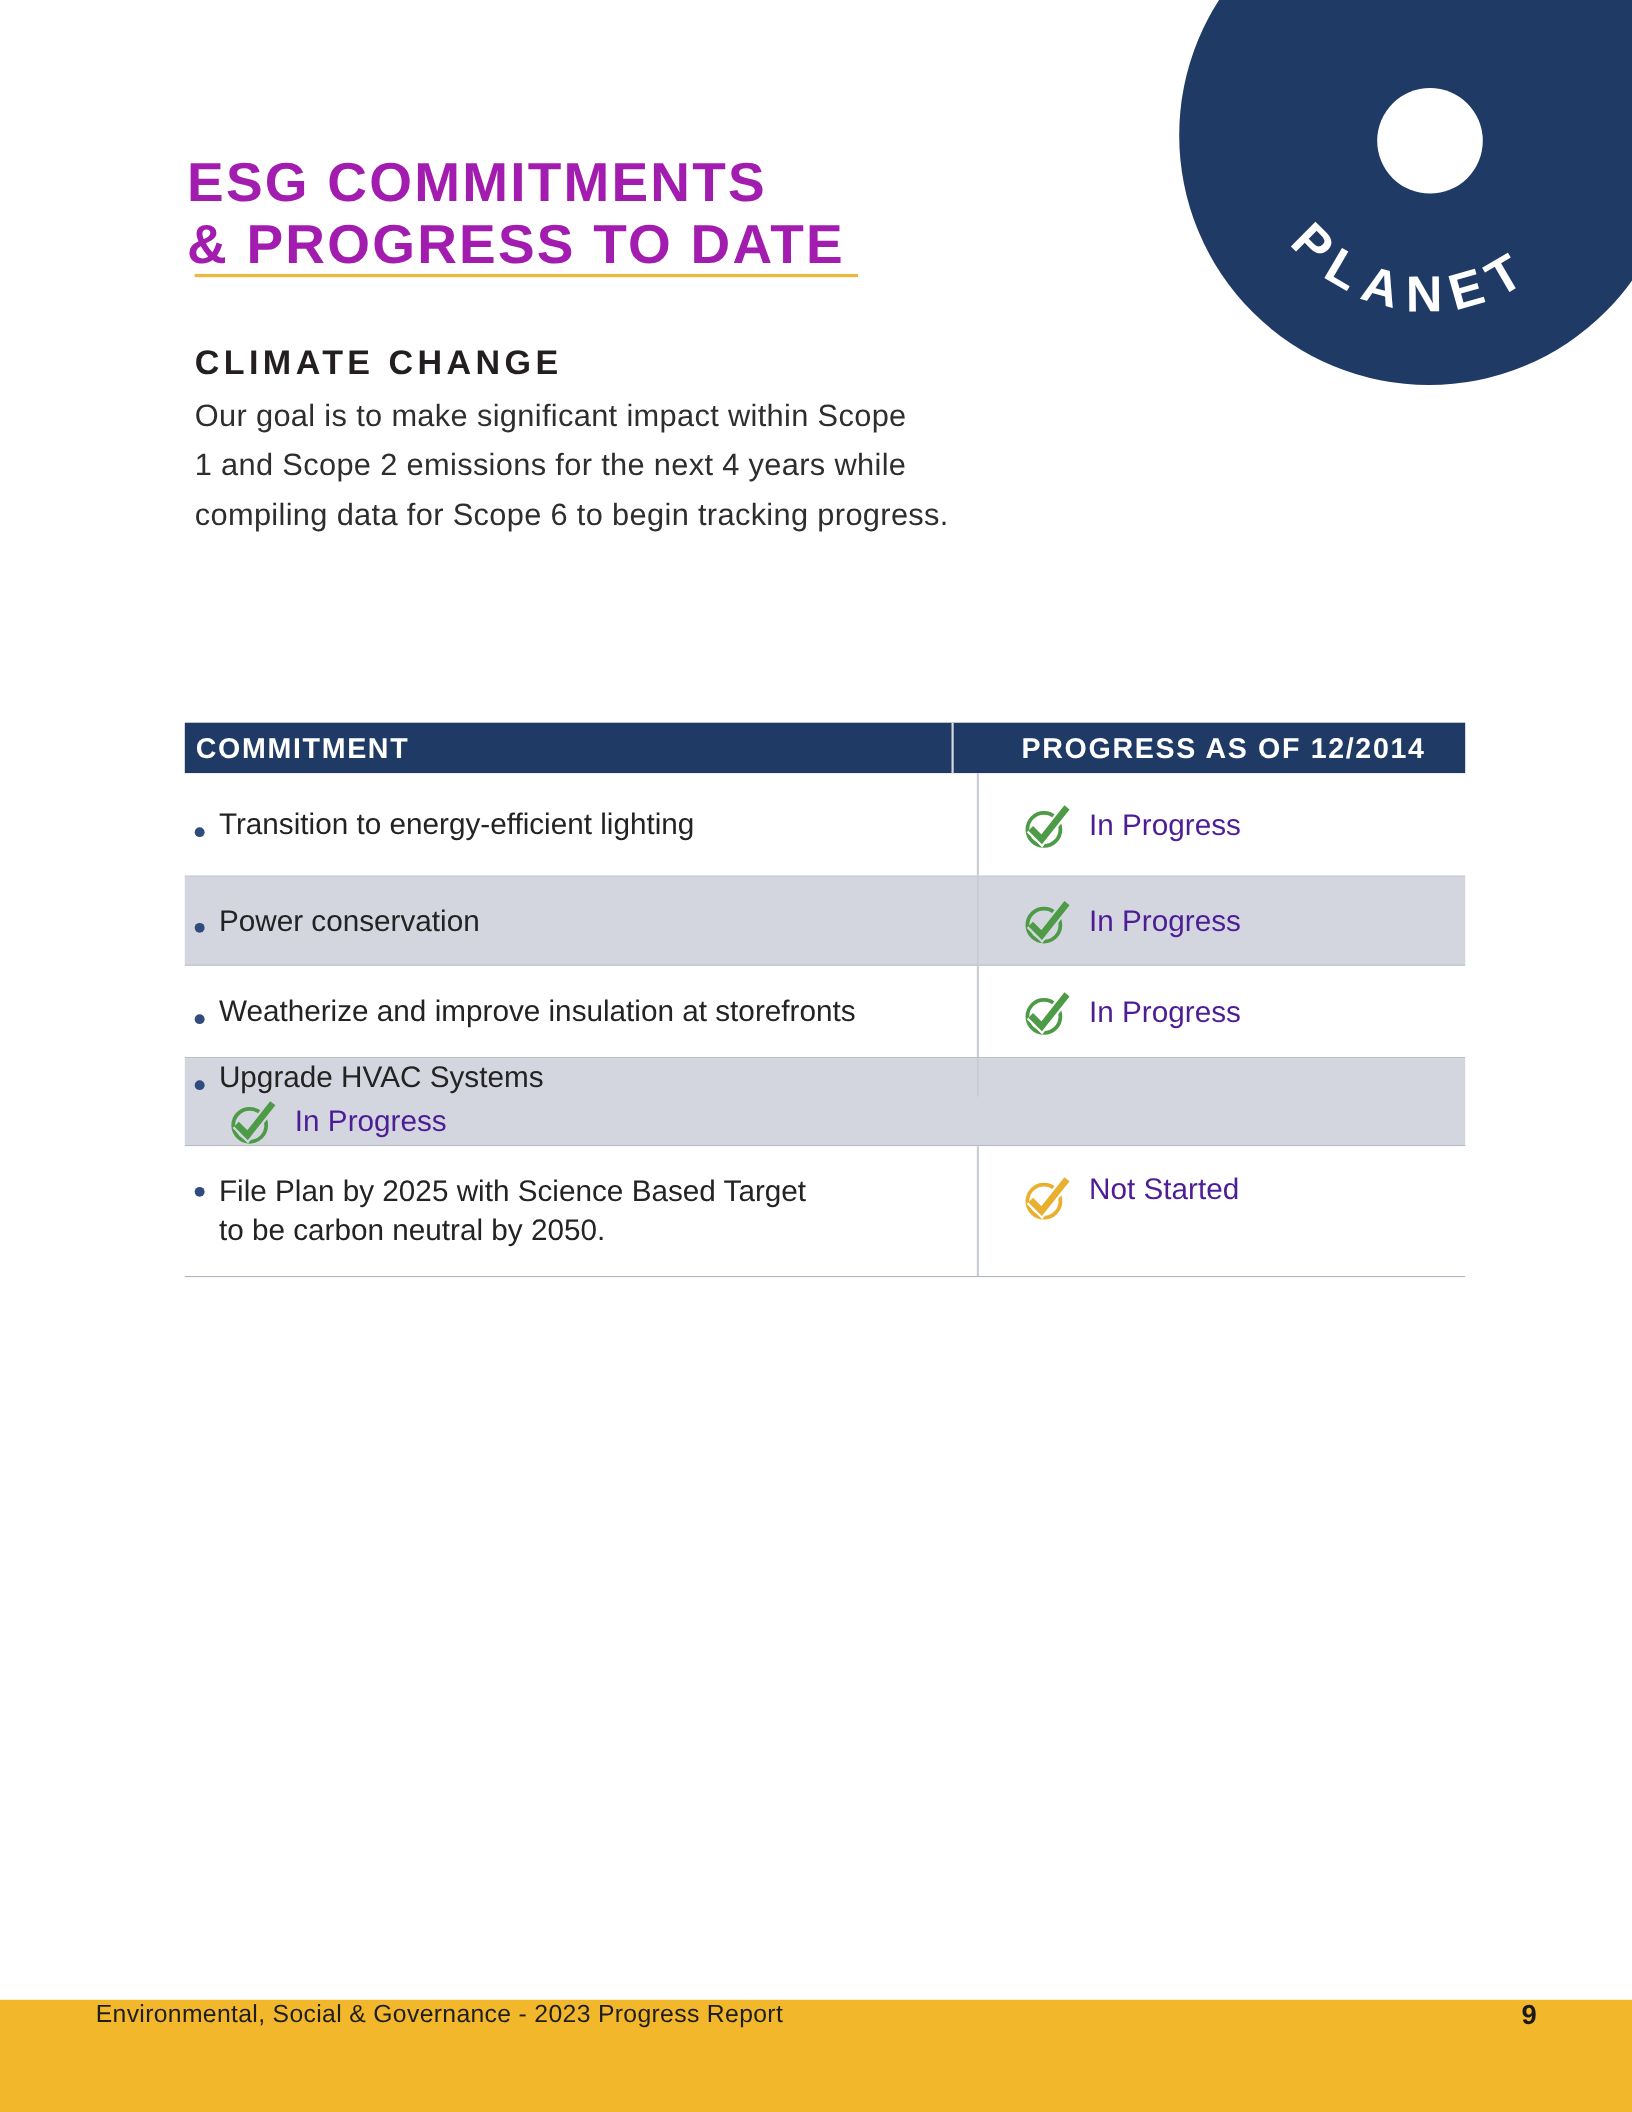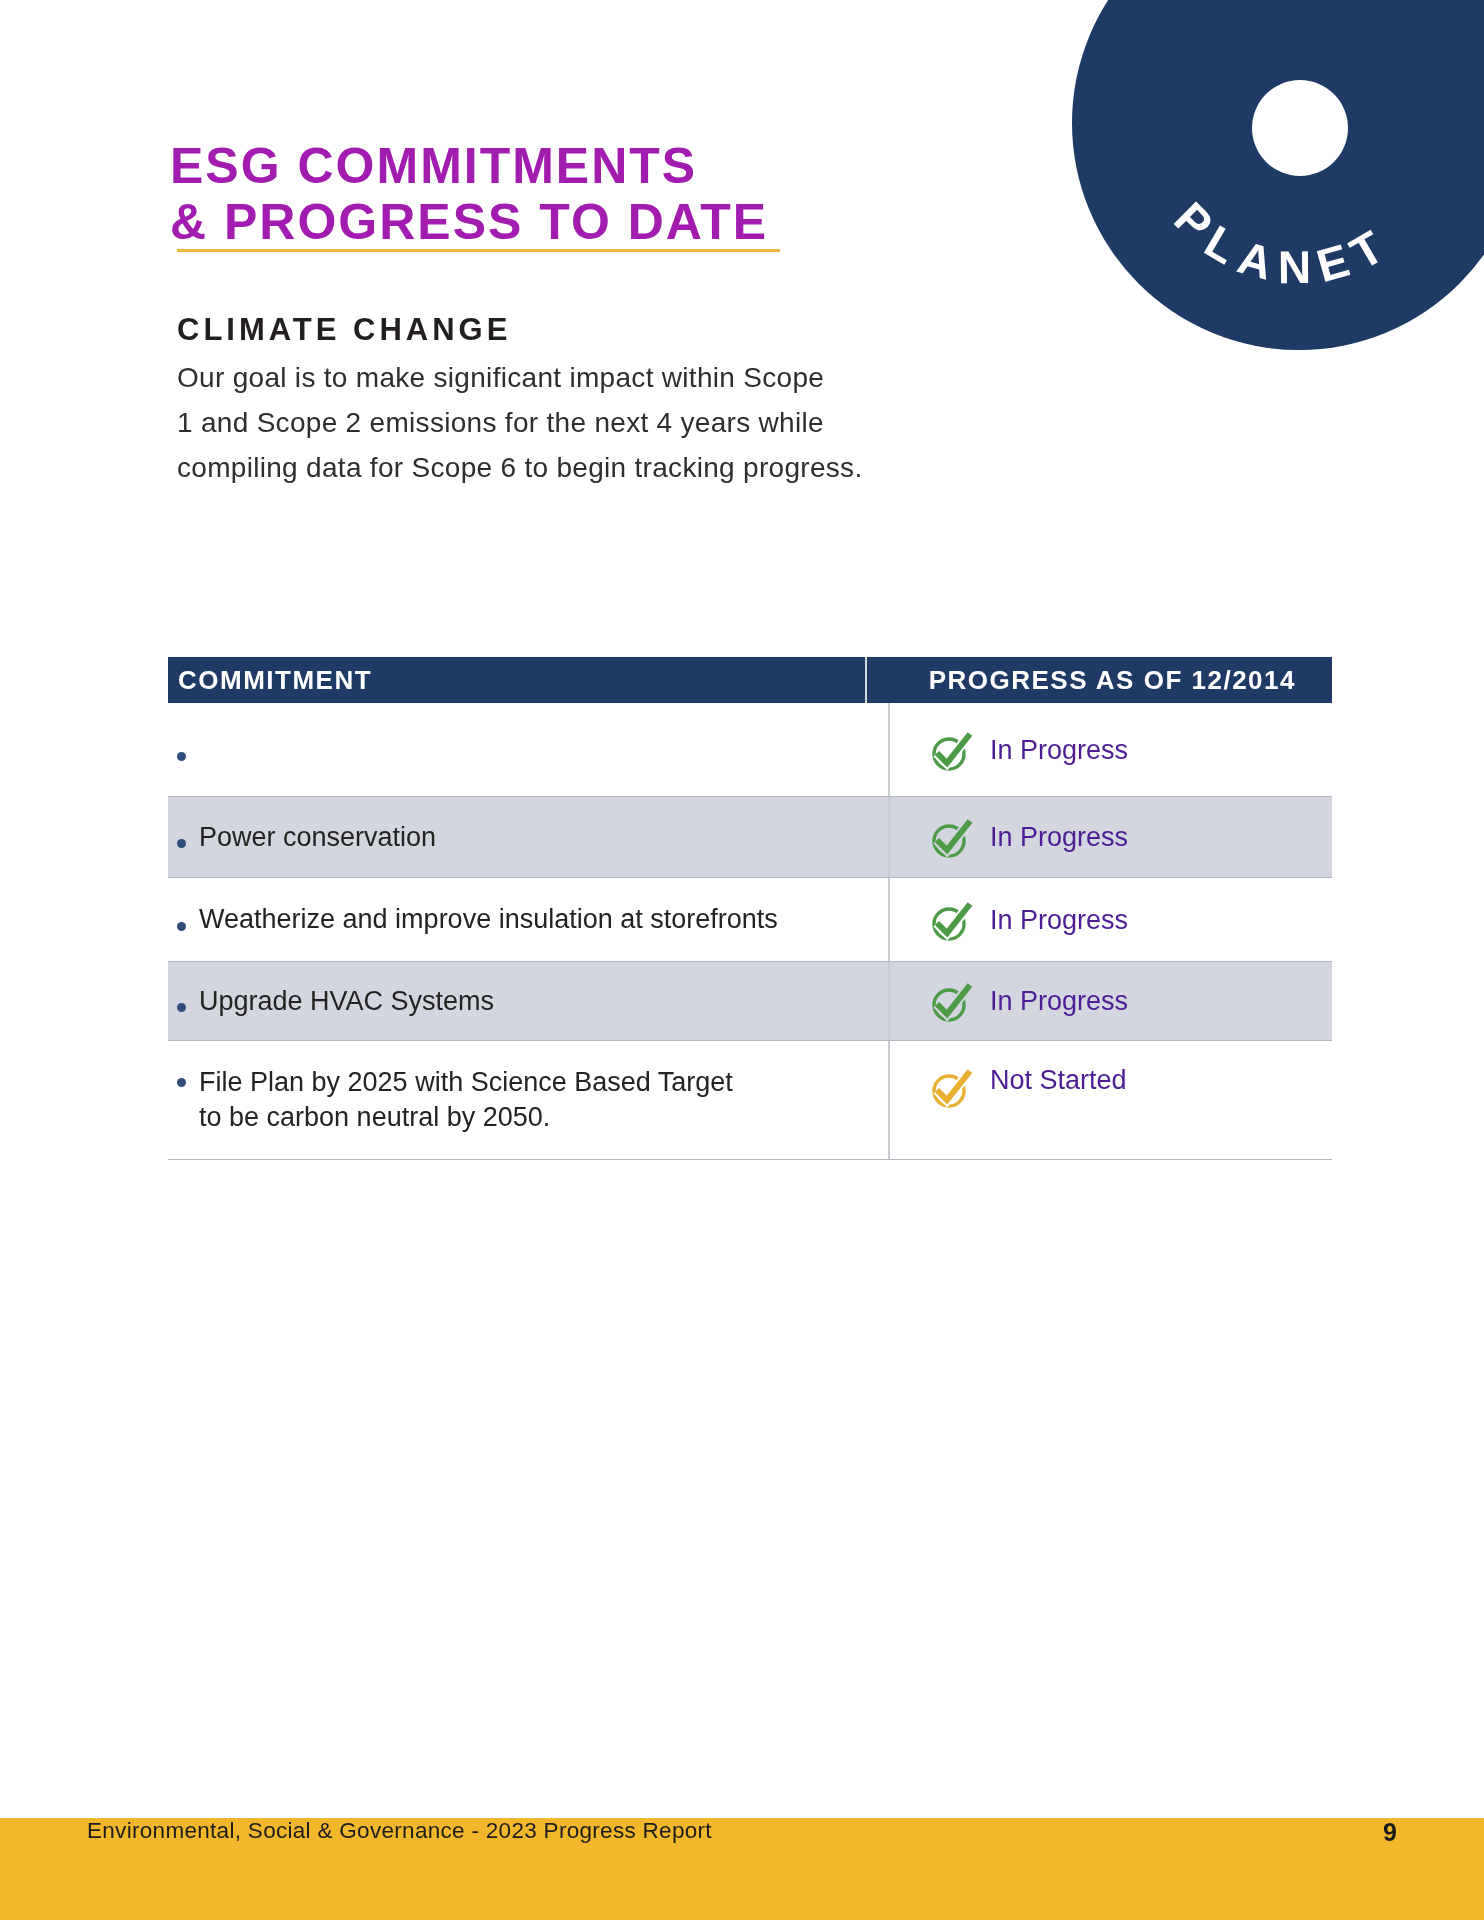--- a/index.html
+++ b/index.html
@@ -64,21 +64,21 @@
   .t-row.row--tall .cell-commitment{align-items:flex-start;}
   .bullet{
     flex:0 0 auto;width:9px;height:9px;border-radius:50%;
     background:#2F4C7C;margin-right:13px;margin-top:13px;
   }
   .commit-text{font-size:27px;line-height:35px;color:#232323;}
   .commit-text span{display:block;}
   .row-h1{min-height:93px;}
   .row-h2{min-height:80px;}
   .row-h3{min-height:83px;}
-  .row-h4{min-height:78px;}
+  .row-h4{min-height:78px;flex-direction:column;}
   .row-h5{min-height:112px;}
   .cell-status{
     width:442px;box-sizing:border-box;padding-left:40px;
     display:flex;align-items:center;align-self:stretch;
   }
   .t-row.row--tall .cell-status{align-items:flex-start;}
   .status-icon{flex:0 0 auto;margin-right:12px;}
   .status-label{font-size:27px;color:#4c1d95;line-height:30px;}
   
   .footer{
@@ -122,20 +122,21 @@
   <div class="commit-table">
 
     <div class="t-header">
       <div class="hcell hcell-commitment">COMMITMENT</div>
       <div class="hcell hcell-progress">PROGRESS AS OF 12/2014</div>
     </div>
 
     <div class="t-row row-h1">
       <div class="cell-commitment">
         <span class="bullet"></span>
+        <span class="commit-text">Transition to energy-efficient lighting</span>
       </div>
       <div class="cell-status">
         <svg class="status-icon" width="48" height="44" viewBox="0 0 48 44">
           <circle cx="19" cy="26" r="15" fill="none" stroke="#4E9B47" stroke-width="3.4"></circle>
           <polyline points="7,25 17,35 40,6" fill="none" stroke="#ffffff" stroke-width="10"></polyline>
           <polyline points="7,25 17,35 40,6" fill="none" stroke="#4E9B47" stroke-width="6"></polyline>
         </svg>
         <span class="status-label">In Progress</span>
       </div>
     </div>

